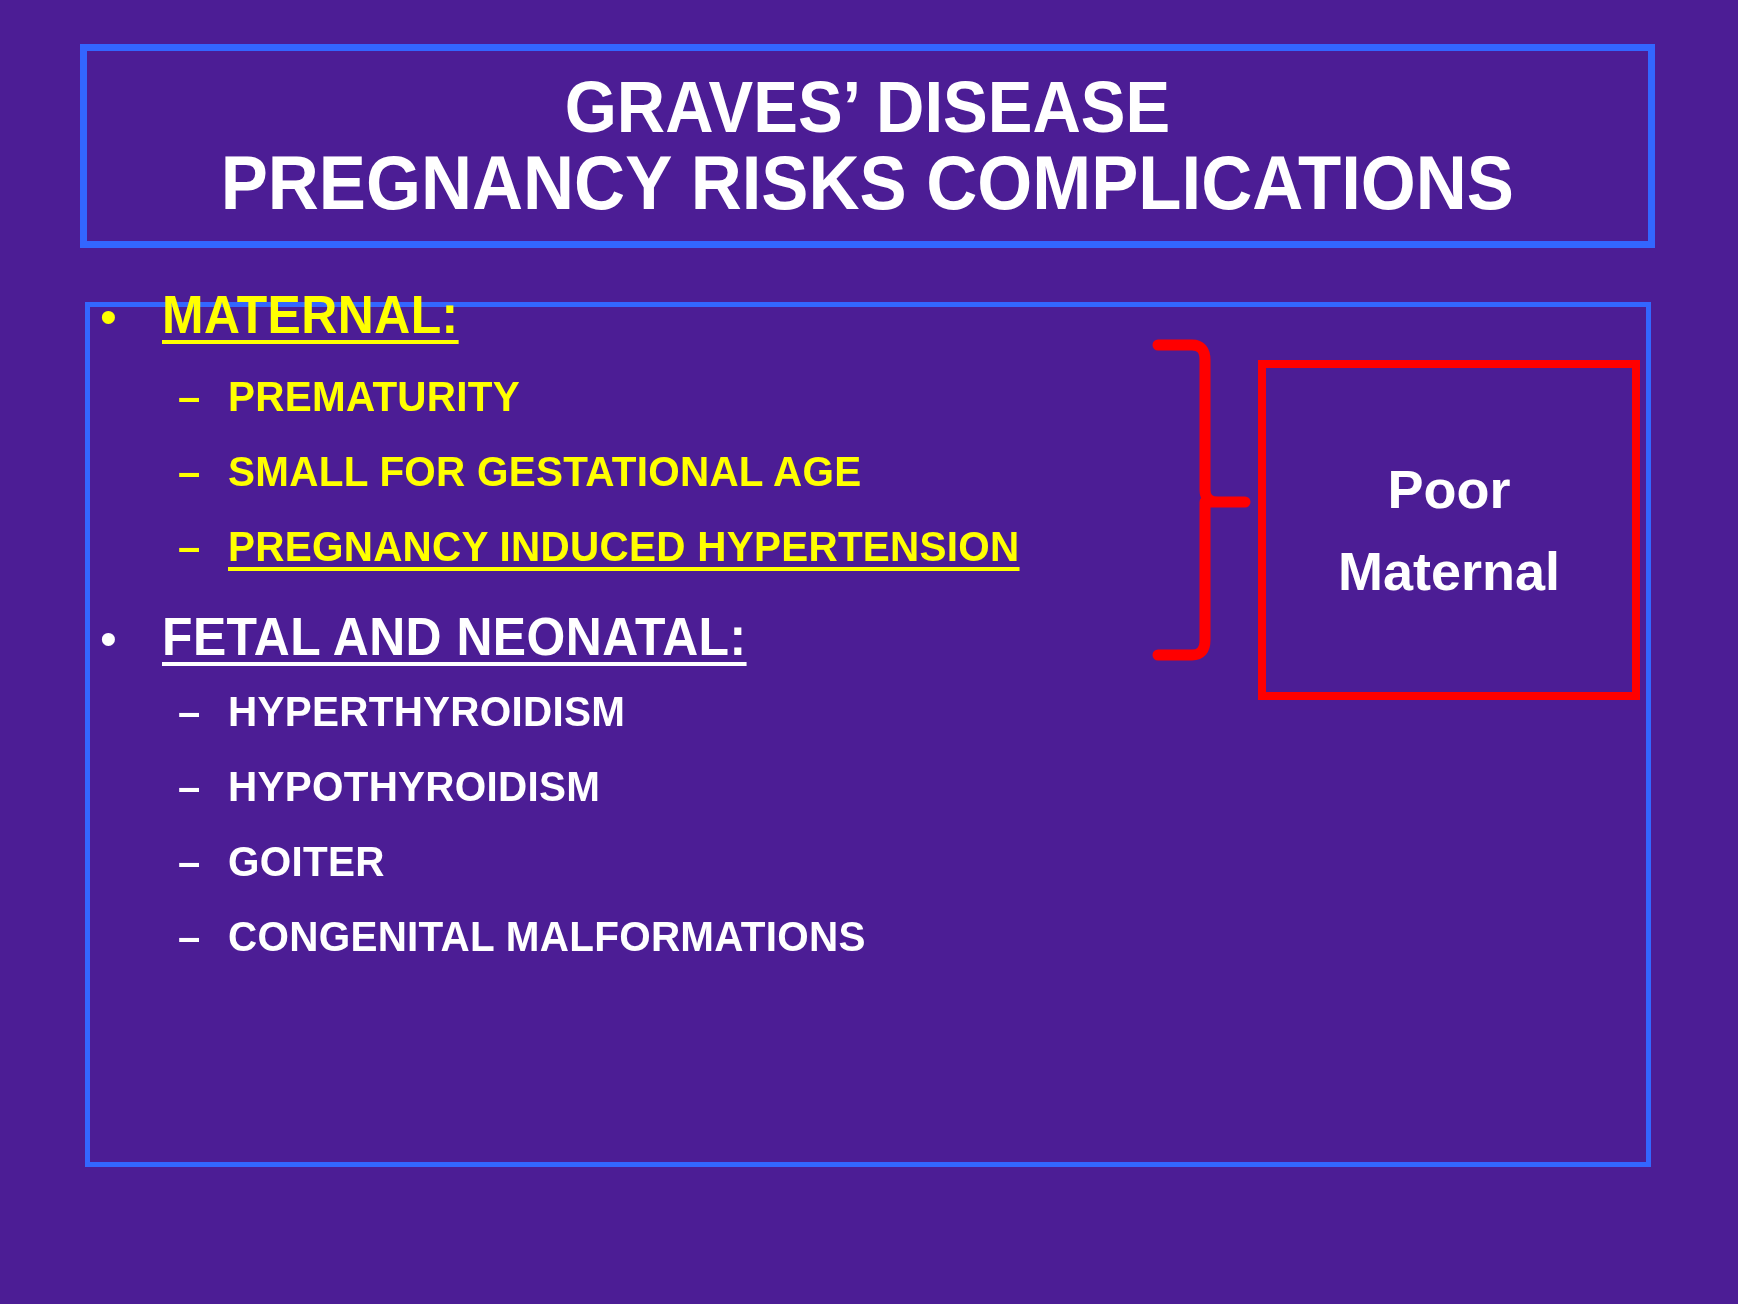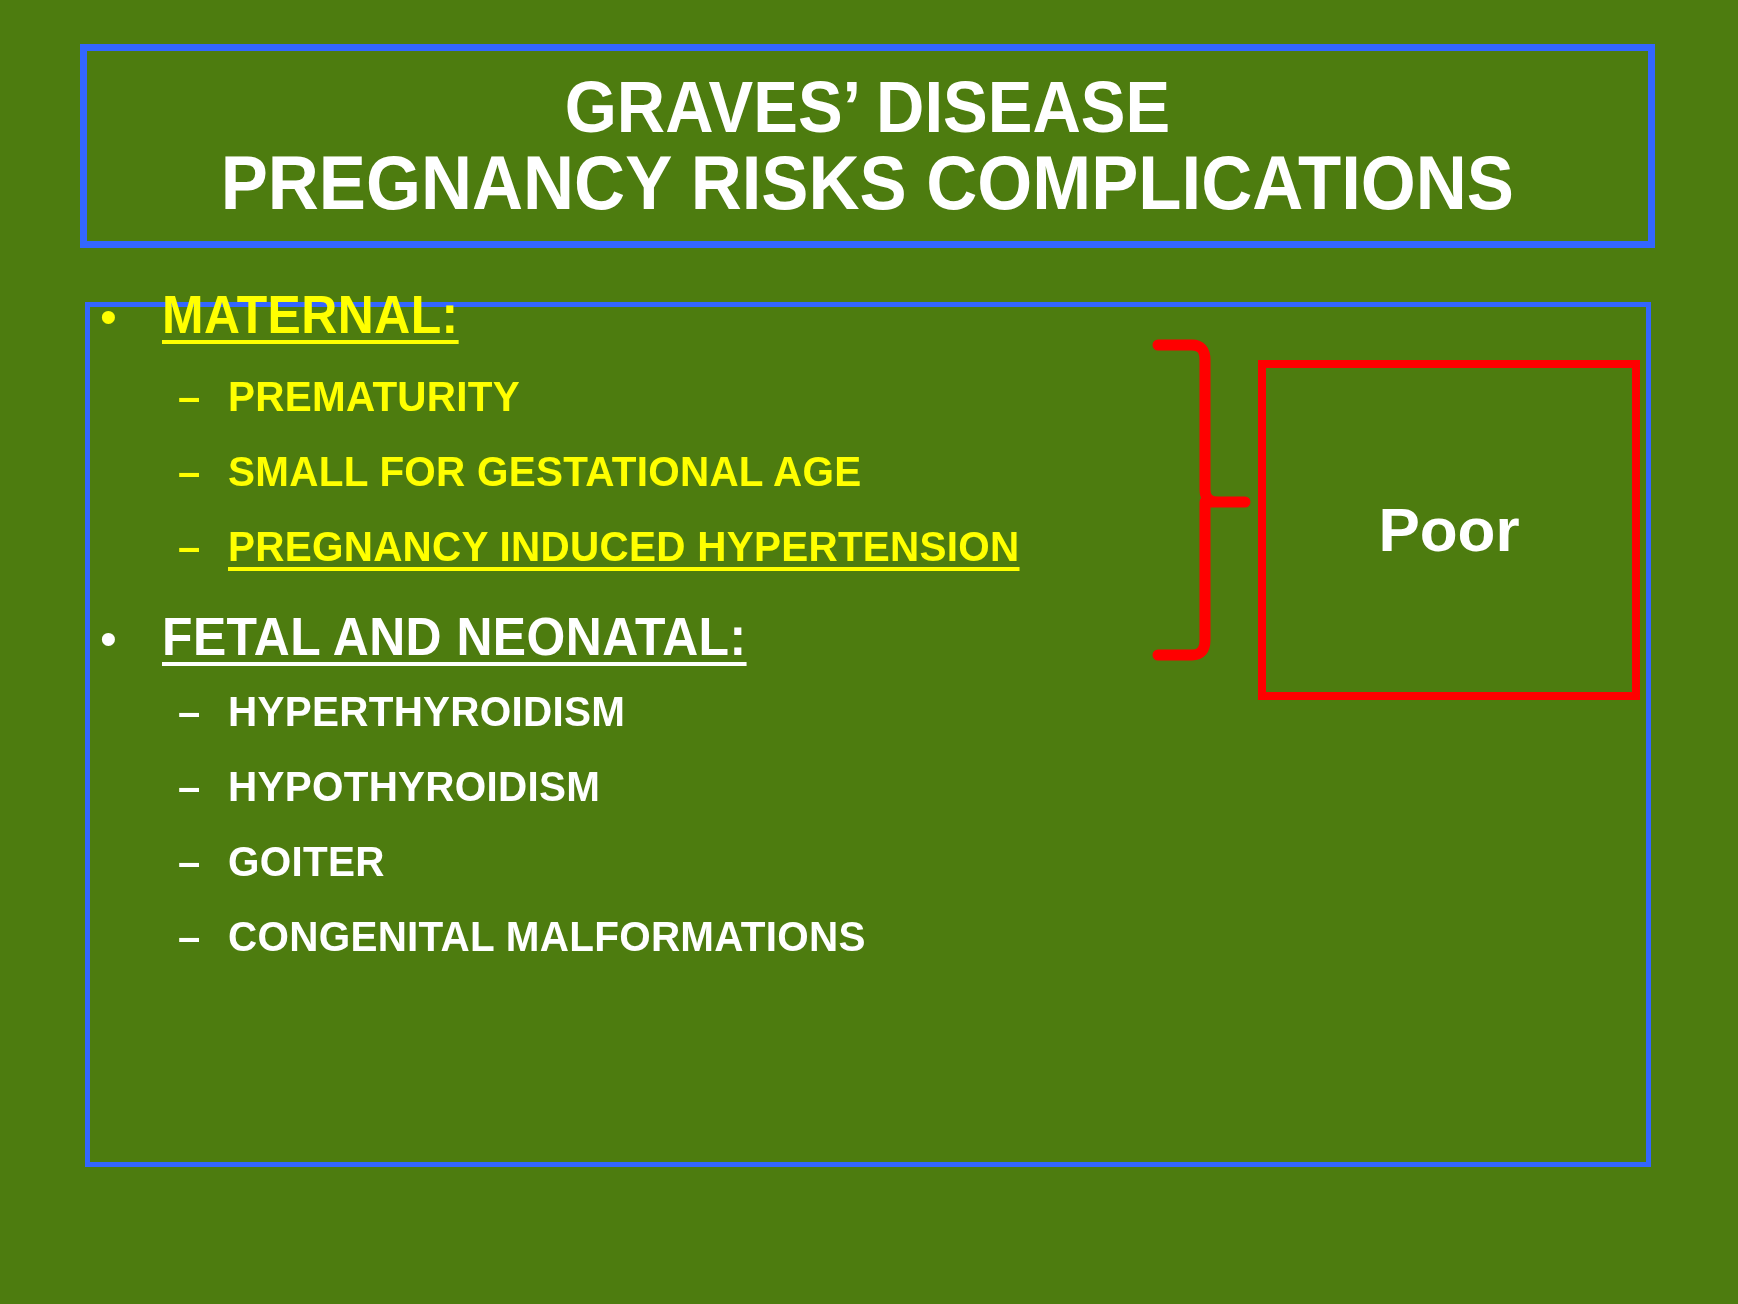--- a/index.html
+++ b/index.html
@@ -7,21 +7,21 @@
     padding: 0;
     background: #002060;
   }
   body {
     font-family: "Liberation Sans", sans-serif;
   }
   #slide {
     position: relative;
     width: 1738px;
     height: 1304px;
-    background: #4d7c0f;
+    background: #4c1d95;
     overflow: hidden;
   }
 
   
   #title-box {
     position: absolute;
     left: 80px;
     top: 44px;
     width: 1575px;
     height: 204px;
@@ -135,21 +135,21 @@
     border: 8px solid #FF0000;
     box-sizing: border-box;
     display: flex;
     flex-direction: column;
     align-items: center;
     justify-content: center;
   }
   .callout-line {
     color: #FFFFFF;
     font-weight: bold;
-    font-size: 62px;
+    font-size: 54px;
     line-height: 1.52;
     white-space: nowrap;
     text-align: center;
   }
 </style>
 </head>
 <body>
 
 <div id="slide">
 
@@ -214,15 +214,16 @@
              L 95 172
              Q 68 172 55 172
              Q 55 172 55 184
              L 55 310
              Q 55 325 42 325
              L 8 325" fill="none" stroke="#FF0000" stroke-width="11" stroke-linecap="round" stroke-linejoin="round"></path>
   </svg>
 
   <div id="callout-box">
     <div class="callout-line">Poor</div>
+    <div class="callout-line">Maternal</div>
   </div>
 
 </div>
 
 </body></html>

